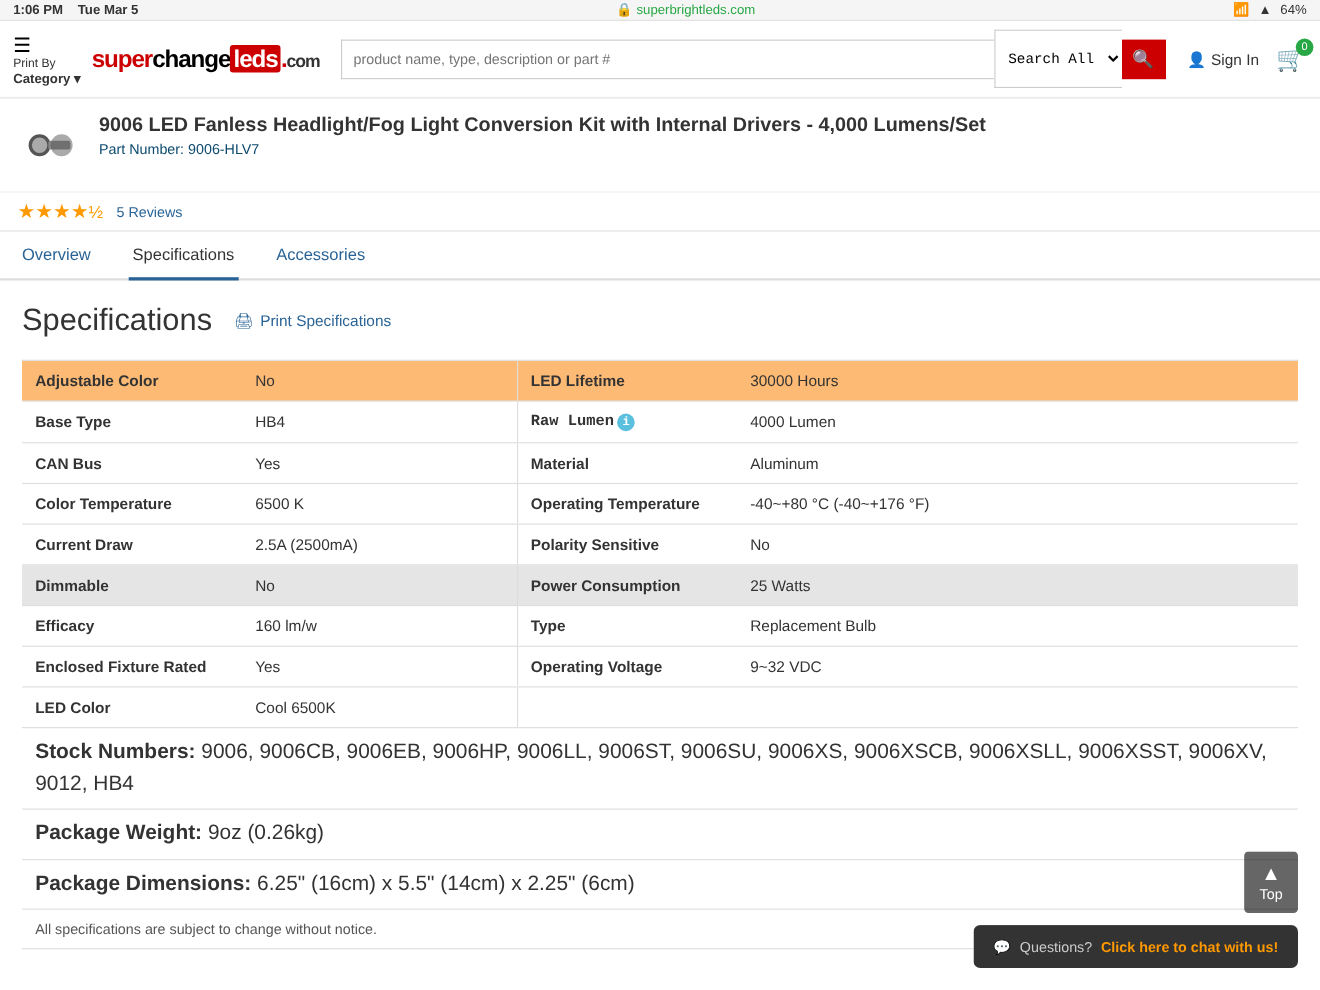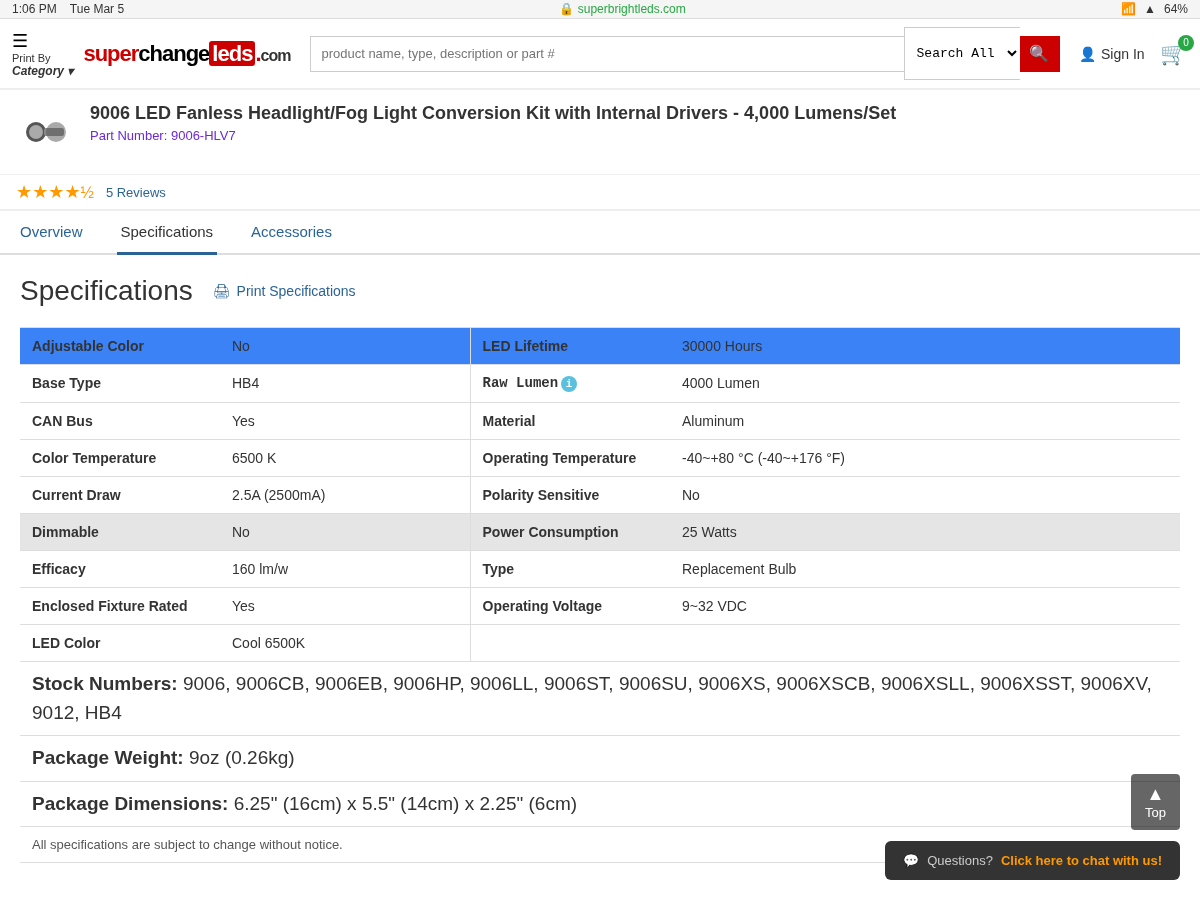--- a/index.html
+++ b/index.html
@@ -8,21 +8,21 @@
     
     .status-bar {
       background: #f5f5f5;
       display: flex;
       justify-content: space-between;
       align-items: center;
       padding: 2px 12px;
       font-size: 12px;
       border-bottom: 1px solid #ddd;
     }
-    .status-bar-left { font-weight: 400; }
+    .status-bar-left { font-weight: 700; }
     .status-bar-center { color: #28a745; font-size: 12px; }
     .status-bar-right { display: flex; gap: 8px; align-items: center; font-size: 12px; }
 
     
     .top-nav {
       background: #fff;
       border-bottom: 2px solid #eee;
       padding: 8px 12px;
       display: flex;
       align-items: center;
@@ -32,21 +32,21 @@
       display: flex;
       flex-direction: column;
       align-items: flex-start;
       cursor: pointer;
       border: none;
       background: none;
       font-size: 12px;
     }
     .hamburger { font-size: 18px; }
     .shop-by-label { font-size: 11px; color: #333; }
-    .category-label { font-size: 12px; font-weight: bold; color: #333; font-style: italic; }
+    .category-label { font-size: 12px; font-weight: bold; color: #333; }
 
     .logo-area {
       display: flex;
       align-items: center;
     }
     .logo {
       font-size: 22px;
       font-weight: 900;
       letter-spacing: -1px;
     }
@@ -150,21 +150,21 @@
       font-size: 30px;
     }
     .product-info h1 {
       font-size: 18px;
       font-weight: bold;
       color: #333;
       line-height: 1.3;
     }
     .part-number {
       font-size: 13px;
-      color: #6d28d9;
+      color: #0c4a6e;
       margin-top: 3px;
     }
 
     
     .product-meta {
       padding: 6px 16px;
       display: flex;
       align-items: center;
       gap: 12px;
       border-bottom: 2px solid #eee;
@@ -412,21 +412,21 @@
   <div class="spec-header">
     <h2 class="spec-title">Specifications</h2>
     <a class="print-link">
       <span>🖨</span>
       <span>Print Specifications</span>
     </a>
   </div>
 
   <table class="specs-table">
     <tbody id="specs-body">
-    <tr style="background: #3b82f6;">
+    <tr style="background: #fdba74;">
           <td class="spec-label">Adjustable Color</td>
           <td class="spec-value">No</td>
           <td class="spec-label-right" style="border-left: 1px solid rgb(221, 221, 221);">LED Lifetime</td>
           <td class="spec-value-right">30000 Hours</td>
         </tr>
         <tr style="background: rgb(255, 255, 255);">
           <td class="spec-label">Base Type</td>
           <td class="spec-value">HB4</td>
           <td class="spec-label-right" style="border-left: 1px solid rgb(221, 221, 221); font-family: Liberation Mono, monospace;">Raw Lumen<span class="info-icon">i</span></td>
           <td class="spec-value-right">4000 Lumen</td>

